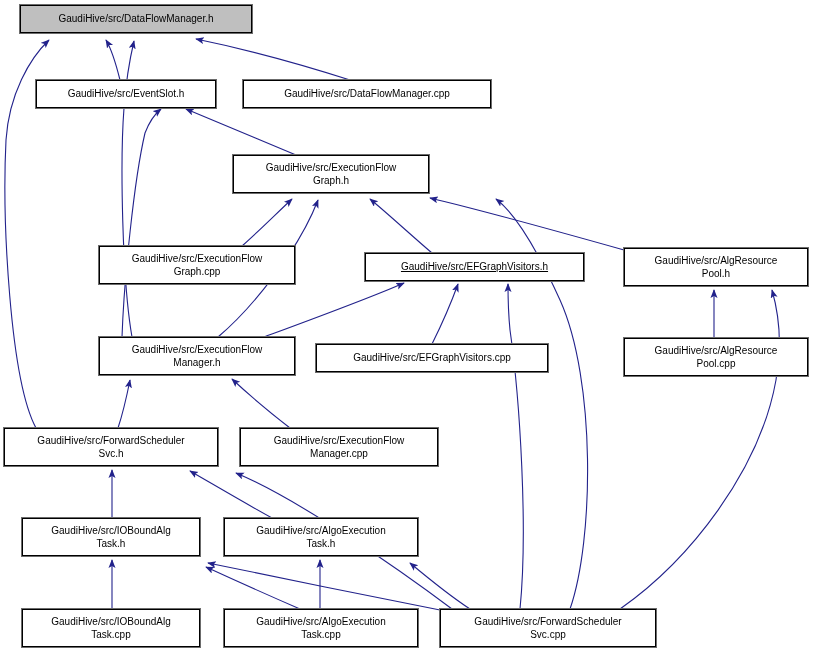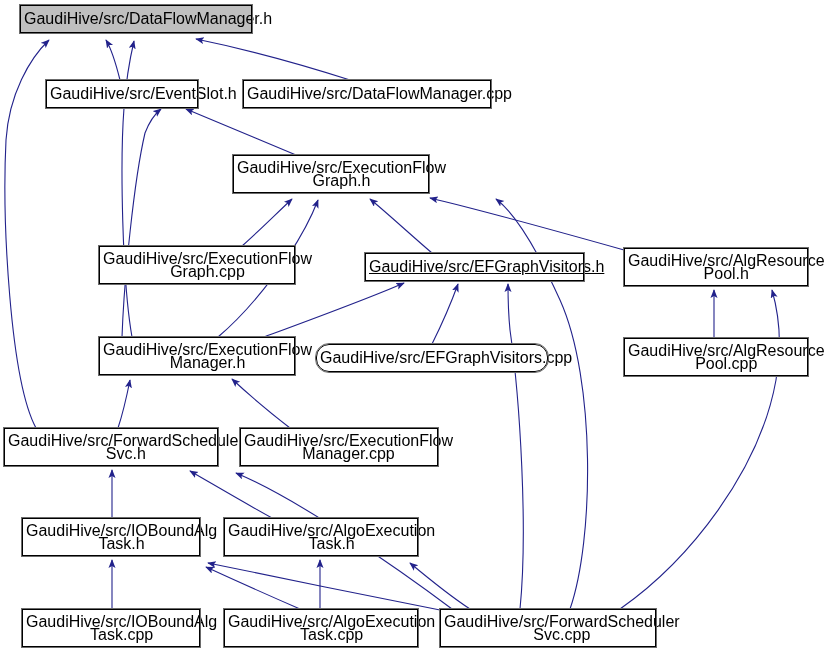--- a/index.html
+++ b/index.html
@@ -26,22 +26,23 @@
     height: 656px;
   }
   .node {
     position: absolute;
     box-sizing: border-box;
     border: 1px solid #000000;
     outline: 1px solid #6b6b6b;
     background: #ffffff;
     display: flex;
     align-items: center;
+    justify-content: center;
     text-align: center;
-    font-size: 16px;
+    font-size: 10px;
     line-height: 13.5px;
     color: #000000;
     letter-spacing: 0px;
     white-space: pre-line;
     user-select: none;
   }
   .node.root {
     background: #bfbfbf;
   }
   .node-label {
@@ -83,32 +84,32 @@
         <path d="M 452,609 C 400,570 300,500 236,473" fill="none" stroke="#22228b" stroke-width="1.1" marker-end="url(#arrowhead)"></path>
         <path d="M 112,609 C 112,592 112,576 112,560" fill="none" stroke="#22228b" stroke-width="1.1" marker-end="url(#arrowhead)"></path>
         <path d="M 300,609 C 270,596 230,578 206,567" fill="none" stroke="#22228b" stroke-width="1.1" marker-end="url(#arrowhead)"></path>
         <path d="M 450,612 C 380,598 280,578 208,563" fill="none" stroke="#22228b" stroke-width="1.1" marker-end="url(#arrowhead)"></path>
         <path d="M 320,609 C 320,592 320,576 320,560" fill="none" stroke="#22228b" stroke-width="1.1" marker-end="url(#arrowhead)"></path>
         <path d="M 470,609 C 450,596 428,578 410,563" fill="none" stroke="#22228b" stroke-width="1.1" marker-end="url(#arrowhead)"></path>
       </g>
   </svg>
   <div id="node-layer">
       <div class="node root" style="left: 20px; top: 5px; width: 232px; height: 28px;"><span class="node-label">GaudiHive/src/DataFlowManager.h</span></div>
-      <div class="node" style="left: 46px; top: 80px; width: 152px; height: 28px;"><span class="node-label">GaudiHive/src/EventSlot.h</span></div>
+      <div class="node" style="left: 36px; top: 80px; width: 180px; height: 28px;"><span class="node-label">GaudiHive/src/EventSlot.h</span></div>
       <div class="node" style="left: 243px; top: 80px; width: 248px; height: 28px;"><span class="node-label">GaudiHive/src/DataFlowManager.cpp</span></div>
       <div class="node" style="left: 233px; top: 155px; width: 196px; height: 38px;"><span class="node-label">GaudiHive/src/ExecutionFlow
 Graph.h</span></div>
       <div class="node" style="left: 99px; top: 246px; width: 196px; height: 38px;"><span class="node-label">GaudiHive/src/ExecutionFlow
 Graph.cpp</span></div>
       <div class="node" style="left: 365px; top: 253px; width: 219px; height: 28px; text-decoration: underline;"><span class="node-label">GaudiHive/src/EFGraphVisitors.h</span></div>
       <div class="node" style="left: 624px; top: 248px; width: 184px; height: 38px;"><span class="node-label">GaudiHive/src/AlgResource
 Pool.h</span></div>
       <div class="node" style="left: 99px; top: 337px; width: 196px; height: 38px;"><span class="node-label">GaudiHive/src/ExecutionFlow
 Manager.h</span></div>
-      <div class="node" style="left: 316px; top: 344px; width: 232px; height: 28px; border-radius: 13px;"><span class="node-label">GaudiHive/src/EFGraphVisitors.cpp</span></div>
+      <div class="node" style="left: 316px; top: 344px; width: 232px; height: 28px;"><span class="node-label">GaudiHive/src/EFGraphVisitors.cpp</span></div>
       <div class="node" style="left: 624px; top: 338px; width: 184px; height: 38px;"><span class="node-label">GaudiHive/src/AlgResource
 Pool.cpp</span></div>
       <div class="node" style="left: 4px; top: 428px; width: 214px; height: 38px;"><span class="node-label">GaudiHive/src/ForwardScheduler
 Svc.h</span></div>
       <div class="node" style="left: 240px; top: 428px; width: 198px; height: 38px;"><span class="node-label">GaudiHive/src/ExecutionFlow
 Manager.cpp</span></div>
       <div class="node" style="left: 22px; top: 518px; width: 178px; height: 38px;"><span class="node-label">GaudiHive/src/IOBoundAlg
 Task.h</span></div>
       <div class="node" style="left: 224px; top: 518px; width: 194px; height: 38px;"><span class="node-label">GaudiHive/src/AlgoExecution
 Task.h</span></div>

